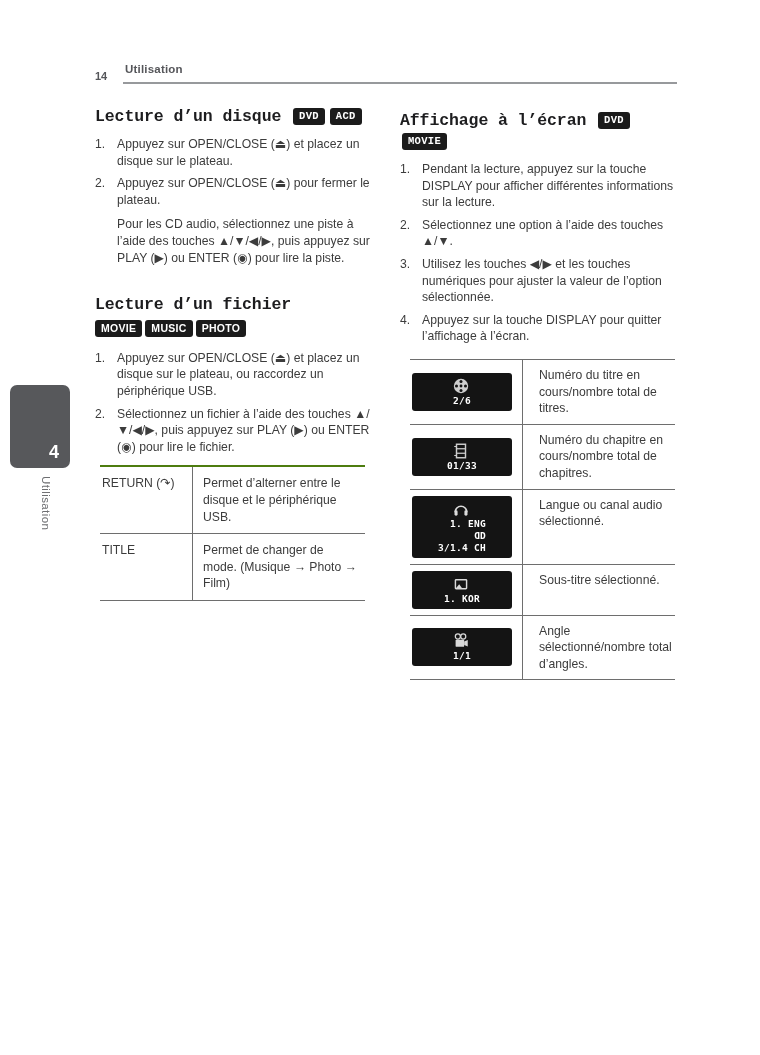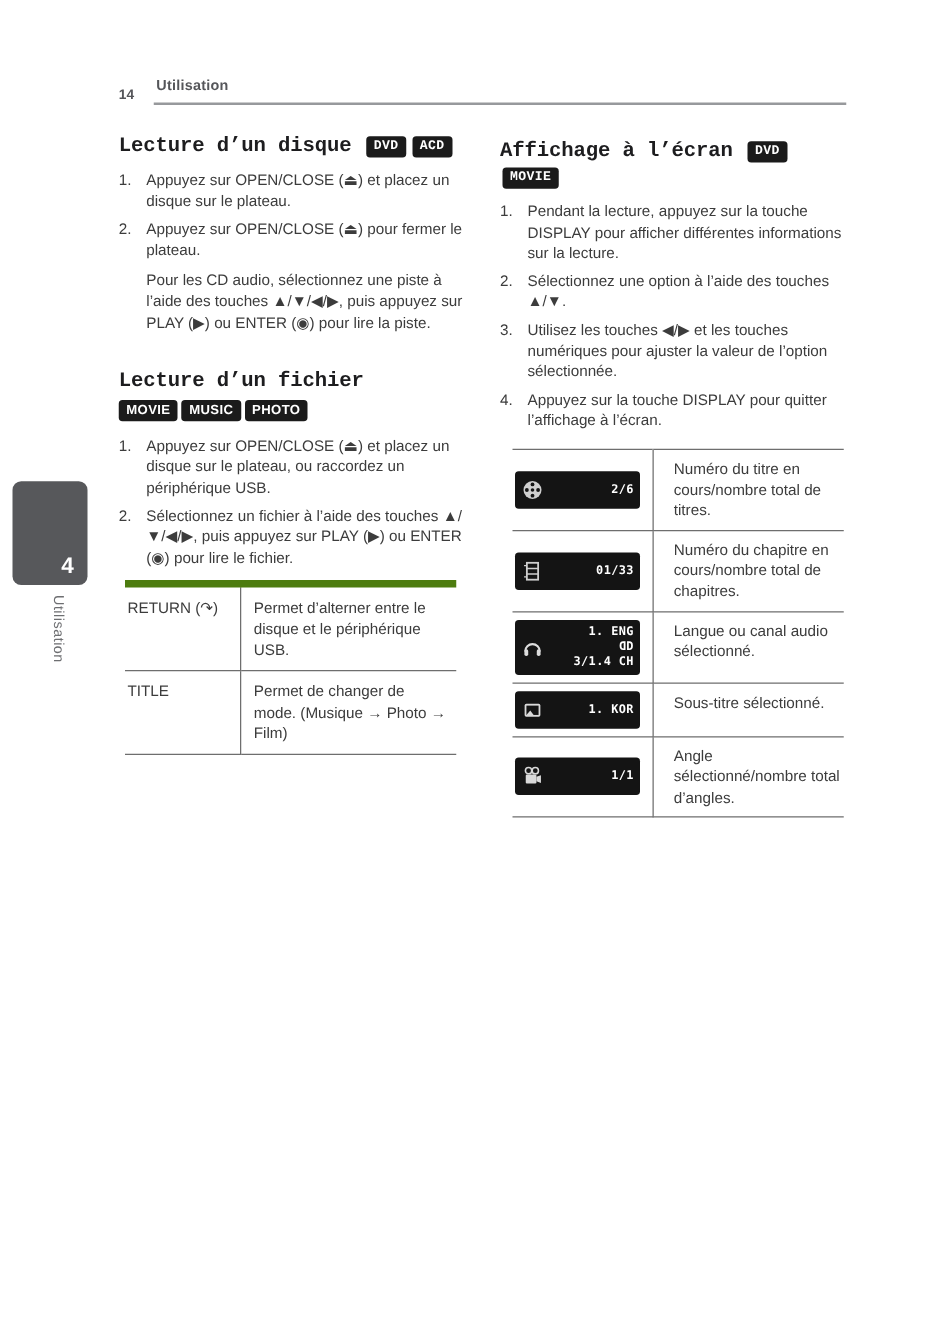--- a/index.html
+++ b/index.html
@@ -25,30 +25,30 @@
   .fmt-badge{display:inline-block;background:#1b1b1b;color:#fff;font-size:10.5px;font-weight:bold;
              line-height:13px;padding:2px 6px;border-radius:3px;margin-right:3px;letter-spacing:.3px;vertical-align:2px;}
   h2 .fmt-badge{margin-left:2px;}
   .steps{margin-top:9px;}
   .step{display:flex;margin-bottom:6px;}
   .step-num{width:22px;flex:none;}
   .step-txt{flex:1;}
   .indent-para{margin:8px 0 0 22px;}
   
   table{border-collapse:collapse;}
-  .kv-table{margin:10px 0 0 5px;width:265px;border-top:6px solid #4d7c0f;}
+  .kv-table{margin:10px 0 0 5px;width:265px;border-top:2px solid #4d7c0f;}
   .kv-table td{border-bottom:1px solid #6e6e6e;vertical-align:top;padding:8px 6px 8px 2px;font-size:12.2px;line-height:16.6px;}
   .kv-key{width:84px;border-right:1px solid #6e6e6e;}
   .kv-desc{padding-left:10px !important;}
   
   .osd-table{margin:14px 0 0 10px;width:265px;border-top:1px solid #6e6e6e;}
   .osd-table td{border-bottom:1px solid #6e6e6e;font-size:12.2px;line-height:16.6px;}
   .osd-icon-cell{width:100px;border-right:1px solid #6e6e6e;vertical-align:middle;padding:6px 10px 6px 2px;}
   .osd-desc{vertical-align:top;padding:7px 0 7px 16px;}
-  .osd-badge{background:#141414;border-radius:3px;display:flex;align-items:center;padding:4px 5px;min-height:22px;}
+  .osd-badge{background:#141414;border-radius:3px;display:flex;align-items:center;padding:4px 5px;min-height:22px;flex-direction:column;}
   .osd-ic{width:21px;flex:none;display:flex;align-items:center;}
   .osd-lines{flex:1;text-align:right;color:#fff;font-family:"DejaVu Sans Mono","Liberation Mono",monospace;
              font-weight:bold;font-size:9.5px;line-height:12px;letter-spacing:.3px;}
   .osd-line{display:block;white-space:pre;}
   .mirror{display:inline-block;transform:scaleX(-1);}
 </style>
 </head>
 <body>
 
 <div class="page">

